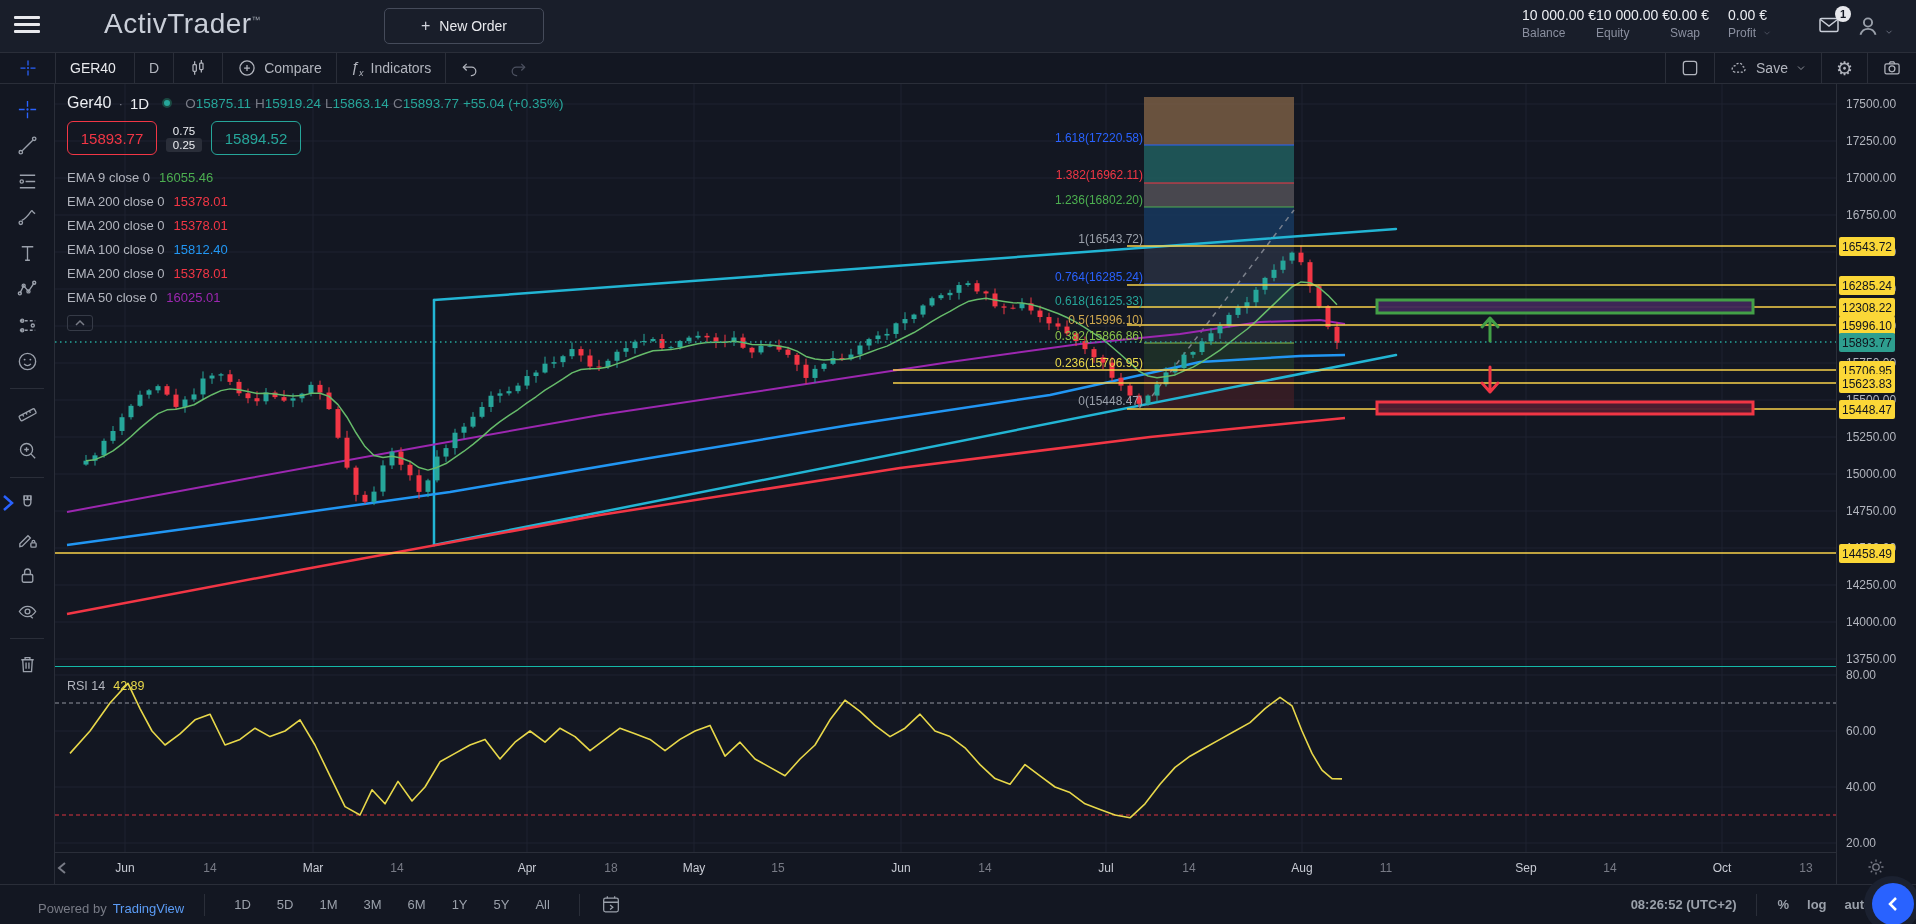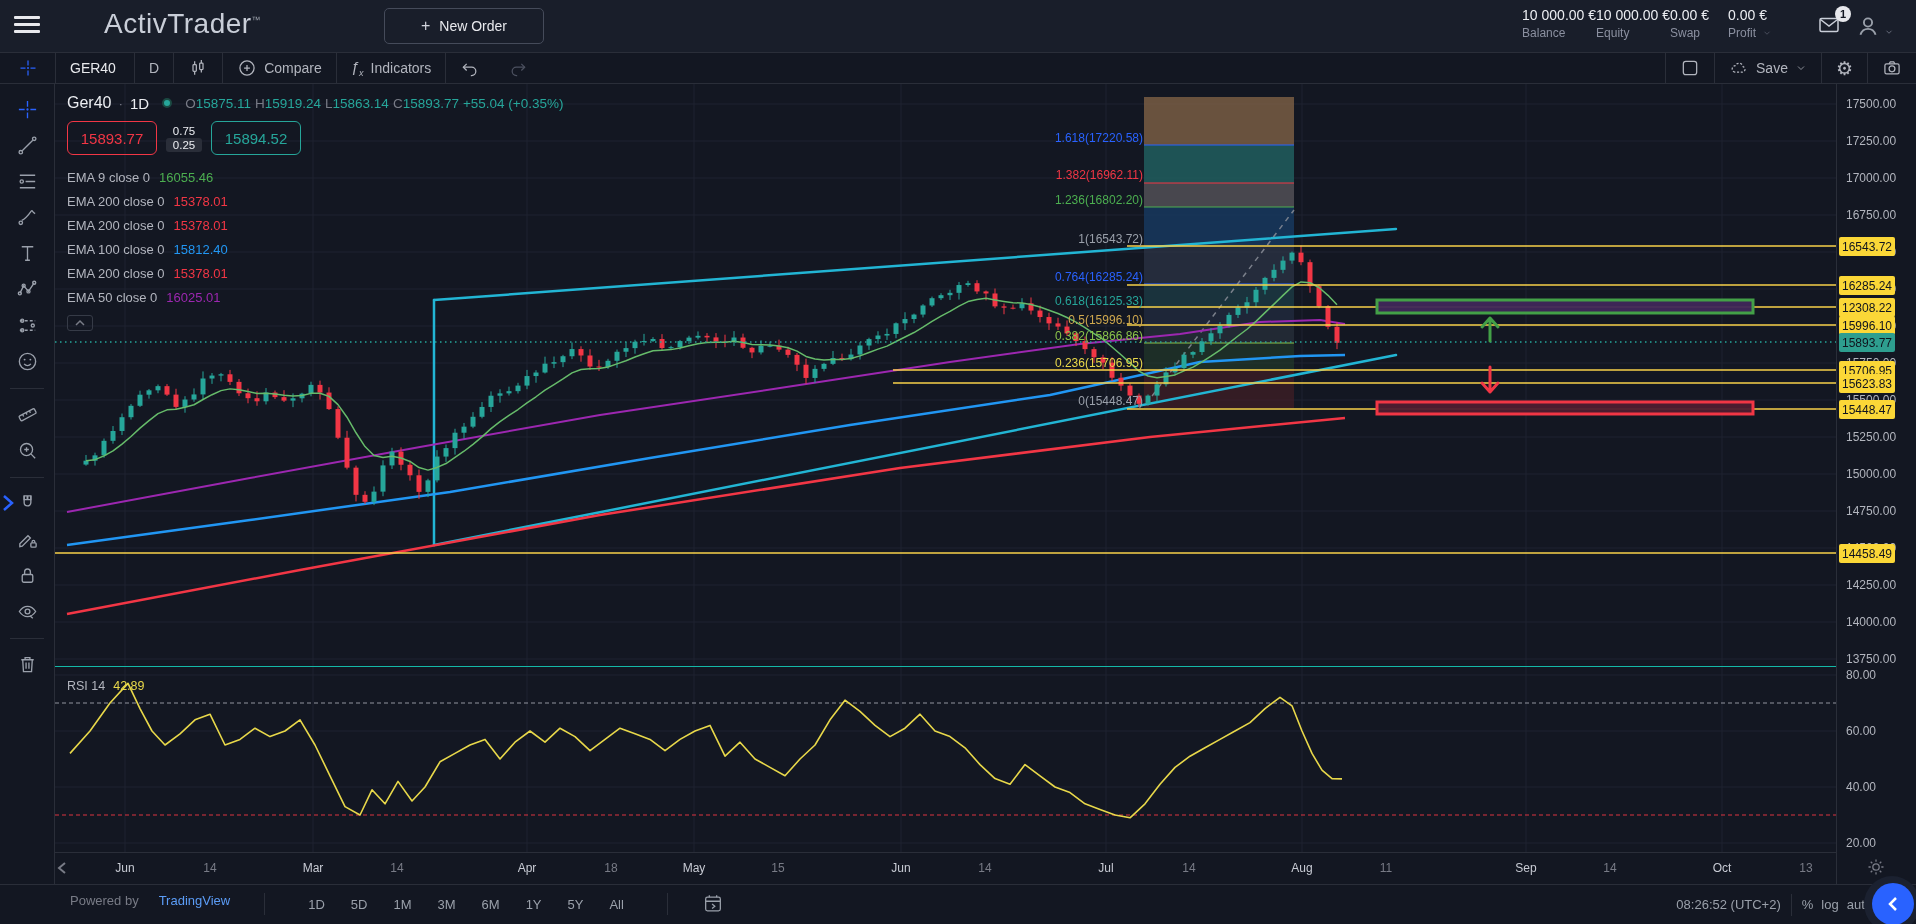--- a/index.html
+++ b/index.html
@@ -94,27 +94,27 @@
   
   .time-axis{position:absolute;left:55px;top:852px;width:1781px;height:32px;border-top:1px solid #2a2e39;background:#131722;cursor:ew-resize;}
   .ta-label{position:absolute;top:8px;font-size:12px;transform:translateX(-50%);}
   .ta-major{color:#c8cbd4;}
   .ta-minor{color:#787b86;}
   .ta-chevron{position:absolute;left:2px;top:8px;}
   .ta-chevron svg{width:10px;height:14px;stroke:#787b86;stroke-width:2;fill:none;}
   
   .bottombar{position:absolute;left:0;top:884px;width:1916px;height:40px;background:#131722;
     border-top:1px solid #2a2e39;display:flex;align-items:center;font-size:13px;color:#b2b5be;}
-  .bb-left{display:flex;align-items:flex-start;margin-left:70px;gap:20px;}
+  .bb-left{display:flex;align-items:flex-end;margin-left:38px;gap:6px;}
   .powered{color:#787b86;}
   .brand{color:#5b9cf6;cursor:pointer;}
   .bb-sep{width:1px;height:22px;background:#2a2e39;margin:0 14px;}
   .tf-btn{padding:4px 9px;border-radius:4px;cursor:pointer;color:#9aa0aa;}
   .goto-icon svg{width:22px;height:22px;stroke:#9aa0aa;fill:none;stroke-width:1.4;cursor:pointer;}
-  .bb-right{margin-left:auto;display:flex;align-items:center;margin-right:44px;gap:8px;}
+  .bb-right{margin-left:auto;display:flex;align-items:center;margin-right:44px;gap:18px;font-weight:bold;}
   .bb-clock{color:#9aa0aa;}
   .bb-toggle{cursor:pointer;color:#9aa0aa;}
   .float-btn-ring{position:absolute;left:1864px;top:876px;width:56px;height:56px;border-radius:50%;background:#1b2130;z-index:40;}
   .float-btn{position:absolute;left:1872px;top:883px;width:42px;height:42px;border-radius:50%;background:#2962ff;
     display:flex;align-items:center;justify-content:center;cursor:pointer;z-index:41;}
   .float-btn svg{width:14px;height:18px;stroke:#fff;stroke-width:2.5;fill:none;}
 </style>
 </head>
 <body>
 

